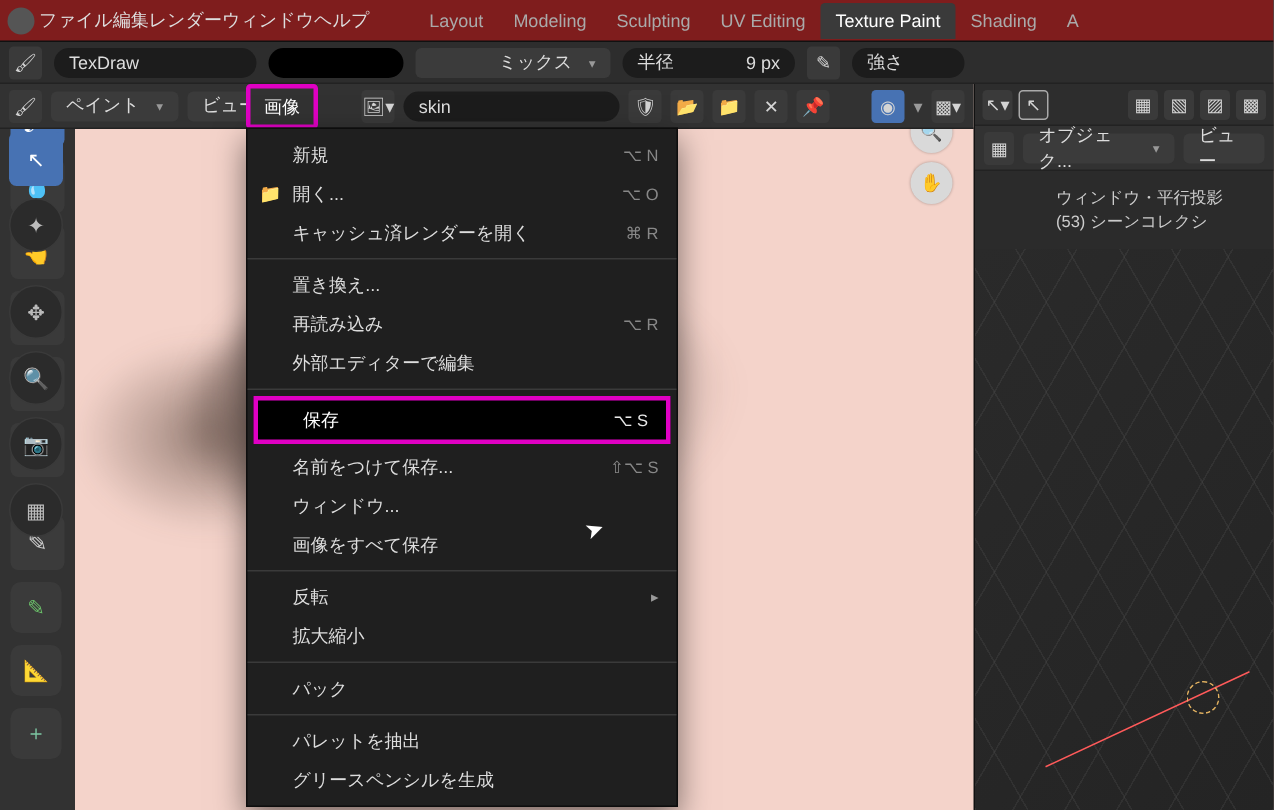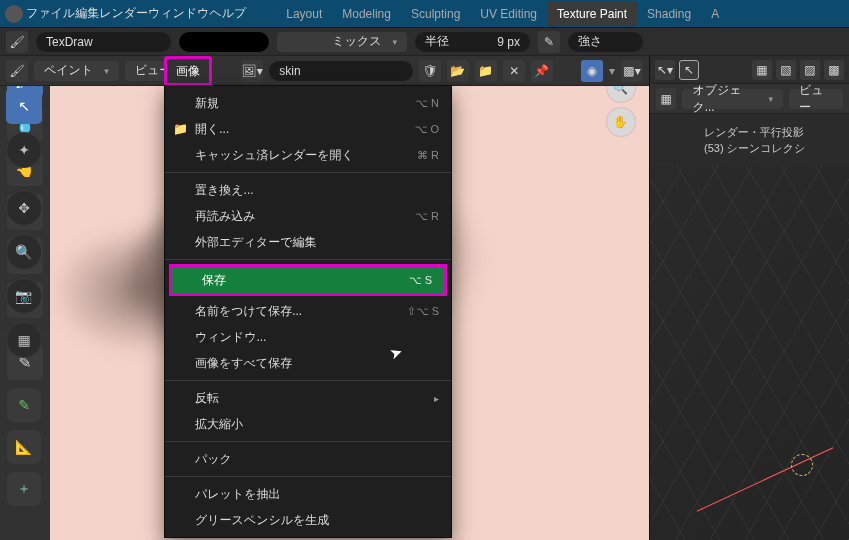--- a/index.html
+++ b/index.html
@@ -1,19 +1,19 @@
 <!DOCTYPE html>
 <html><head>
   <meta charset="utf-8">
   <style>
     *{margin:0;padding:0;box-sizing:border-box;font-family:sans-serif;}
     html,body{width:849px;height:540px;overflow:hidden;background:#1b1b1b;color:#d4d4d4;font-size:12px;}
     .app{display:flex;flex-direction:column;width:849px;height:540px;}
     
-    .topbar{height:28px;background:#0c4a6e;display:flex;align-items:center;padding:0 5px;gap:0;border-bottom:1px solid #111;}
+    .topbar{height:28px;background:#7f1d1d;display:flex;align-items:center;padding:0 5px;gap:0;border-bottom:1px solid #111;}
     .topbar .logo{width:18px;height:18px;border-radius:50%;background:#555;margin-right:3px;}
     .topbar .menu-item{color:#ddd;cursor:pointer;}
     .topbar .tabs{display:flex;gap:0;margin-left:30px;}
     .topbar .tab{padding:5px 10px;color:#aaa;border-radius:3px 3px 0 0;}
     .topbar .tab.active{background:#3a3a3a;color:#fff;}
     
     .toolbar{height:28px;background:#2d2d2d;display:flex;align-items:center;padding:0 6px;gap:8px;border-bottom:1px solid #222;}
     .field{background:#1c1c1c;color:#ddd;padding:3px 10px;border-radius:10px;height:20px;display:flex;align-items:center;}
     .field.wide{width:135px;}
     .btn{background:#3b3b3b;color:#ddd;padding:3px 10px;border-radius:4px;height:20px;display:flex;align-items:center;gap:5px;cursor:pointer;}
@@ -33,21 +33,21 @@
     .canvas .btn-round{position:absolute;width:28px;height:28px;border-radius:50%;background:#d9d9d9;color:#666;display:flex;align-items:center;justify-content:center;box-shadow:0 0 2px rgba(0,0,0,.3);}
     
     .ctxwrap{position:absolute;left:164px;top:56px;z-index:50;}
     .ctx-head{background:#323232;border:3px solid #e000c4;height:30px;width:48px;display:flex;align-items:center;justify-content:center;color:#fff;border-radius:3px;}
     .ctx{position:absolute;top:29px;left:0;width:288px;background:#1f1f1f;border:1px solid #0d0d0d;box-shadow:0 8px 20px rgba(0,0,0,.5);padding:4px 0;}
     .ctx .mi{display:flex;align-items:center;height:26px;padding:0 12px 0 30px;color:#ddd;position:relative;cursor:pointer;}
     .ctx .mi .sc{position:absolute;right:12px;color:#888;font-size:11px;}
     .ctx .mi .ico{position:absolute;left:8px;color:#ccc;font-size:12px;}
     .ctx .sep{height:1px;background:#3a3a3a;margin:4px 0;}
     .ctx .mi.sub::after{content:"▸";position:absolute;right:12px;color:#999;font-size:10px;}
-    .ctx .mi.hl{background:#15803d;color:#fff;border:3px solid #e000c4;height:32px;margin:2px 4px;}
+    .ctx .mi.hl{background:#000000;color:#fff;border:3px solid #e000c4;height:32px;margin:2px 4px;}
     .cursor{position:absolute;left:218px;top:77px;font-size:15px;color:#fff;transform:rotate(-20deg);}
     
     .rside{width:200px;background:#2b2b2b;display:flex;flex-direction:column;border-left:1px solid #111;}
     .rside .rbar{height:28px;background:#2d2d2d;display:flex;align-items:center;gap:4px;padding:0 5px;border-bottom:1px solid #222;}
     .rside .rbar .ic{width:20px;height:20px;border-radius:3px;background:#3a3a3a;display:flex;align-items:center;justify-content:center;}
     .rside .rbar .ic.sel{border:1px solid #aaa;}
     .rside .rbar2{height:30px;background:#323232;display:flex;align-items:center;gap:6px;padding:0 6px;border-bottom:1px solid #222;}
     .rside .rinfo{padding:10px 10px 10px 54px;color:#ccc;font-size:11px;line-height:16px;}
     .rside .rbody{flex:1;position:relative;background:linear-gradient(135deg,#2a2a2a 0%,#242424 100%);}
     .rside .grid3d{position:absolute;inset:0;background:
@@ -133,21 +133,21 @@
         <div class="ic">▩</div>
       </div>
       <div class="rbar2">
         <div class="sq">▦</div>
         <div class="btn dropdown">
             <span>オブジェク...</span>
           </div>
         <div class="btn">ビュー</div>
       </div>
       <div class="rinfo">
-        <div>レンダー・平行投影</div>
+        <div>ウィンドウ・平行投影</div>
         <div>(53) シーンコレクシ</div>
       </div>
       <div class="rbody">
         <div class="grid3d"></div>
         <div class="axis"></div>
         <div class="orb"></div>
       </div>
 
       <div class="rgizmos">
         <div class="gizmo arrow">↖</div>

